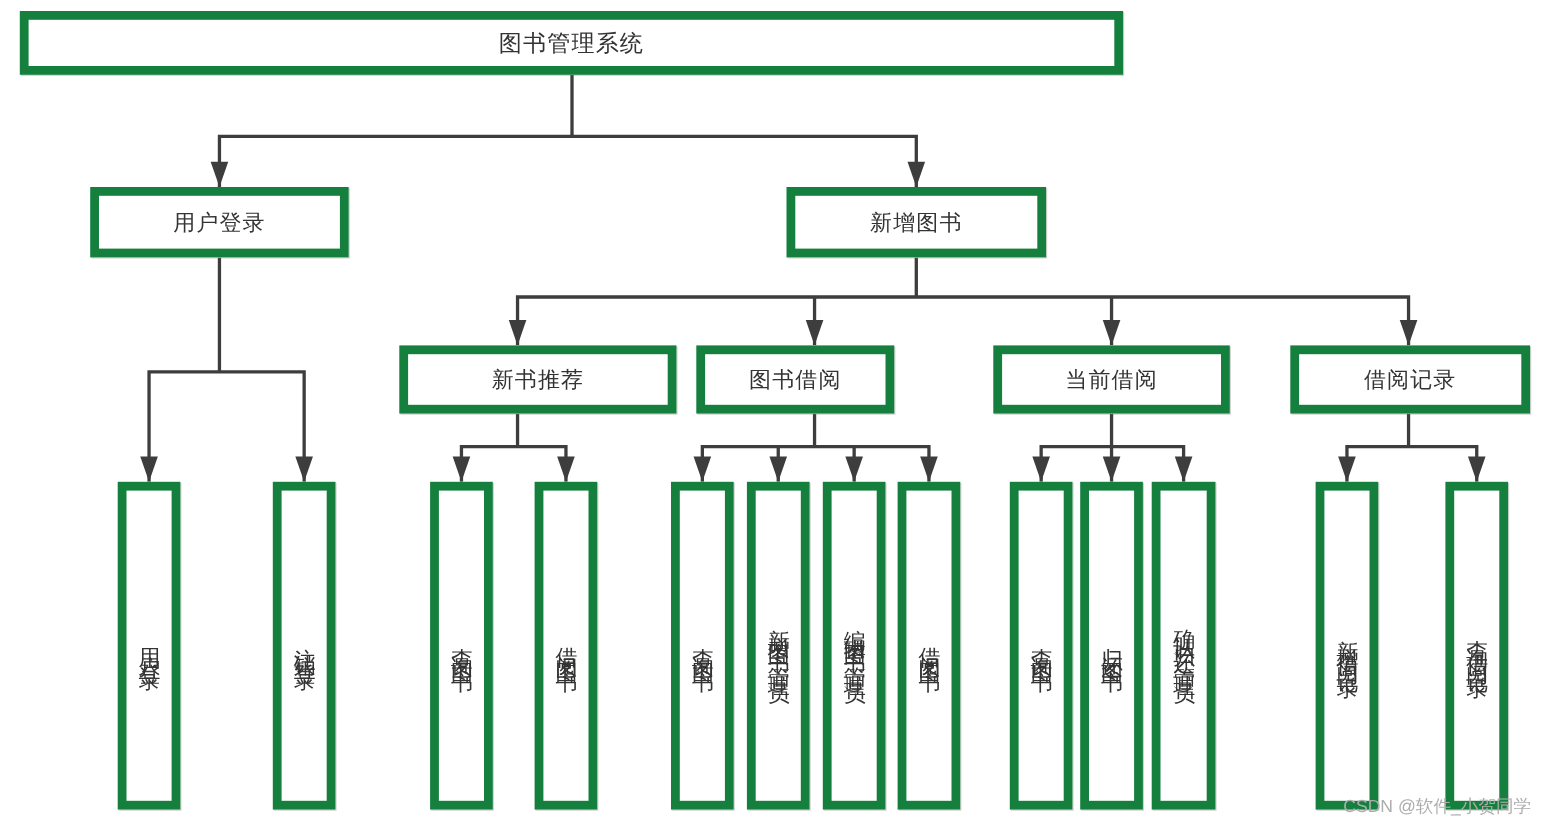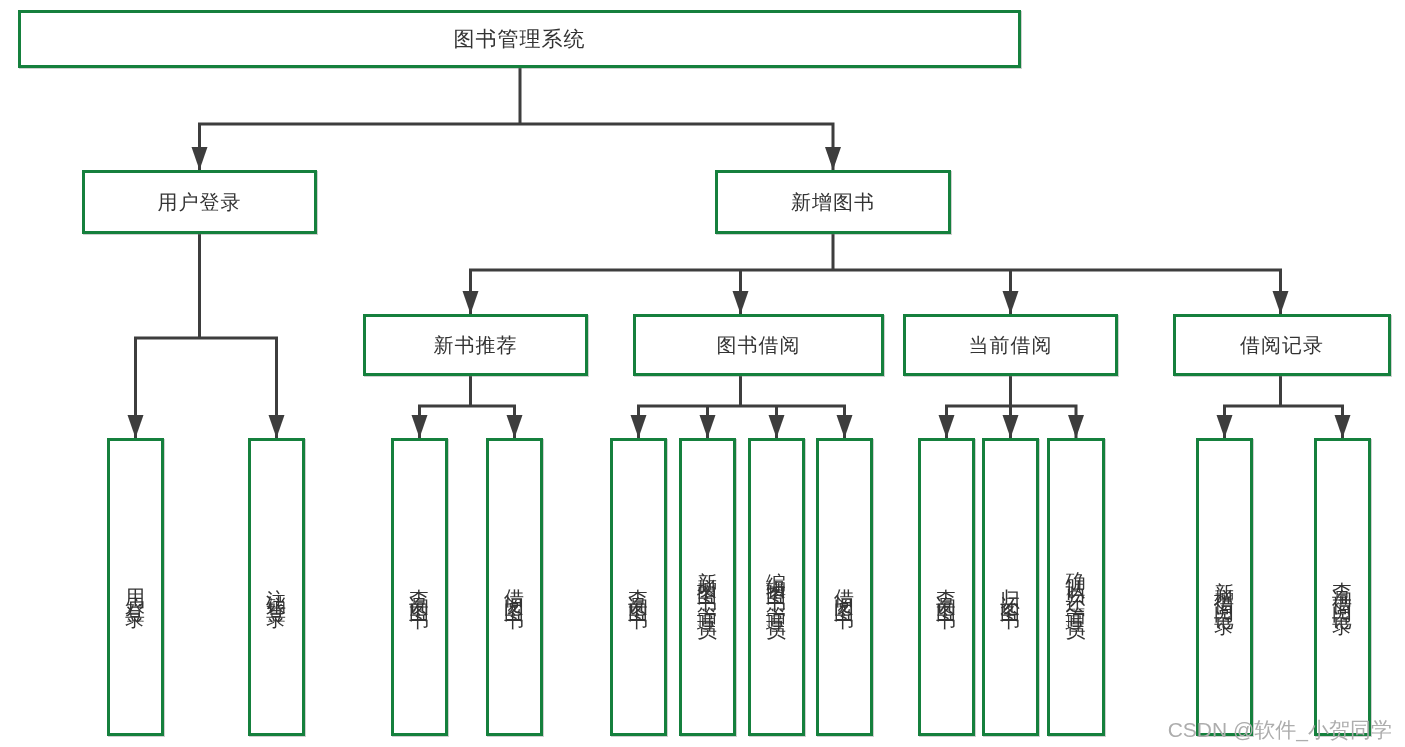--- a/index.html
+++ b/index.html
@@ -12,21 +12,21 @@
     overflow: hidden;
   }
   .connectors {
     position: absolute;
     left: 0; top: 0;
     width: 1405px; height: 747px;
   }
   .box {
     position: absolute;
     box-sizing: border-box;
-    border: 3px solid #15803d;
+    border: 8px solid #15803d;
     background: #ffffff;
     display: flex;
     align-items: center;
     justify-content: center;
     color: #333333;
     box-shadow: 1px 1px 0 rgba(120,120,120,0.35);
   }
   .box.h span {
     font-size: 20px;
     letter-spacing: 1px;
@@ -37,21 +37,21 @@
     writing-mode: vertical-rl;
     text-orientation: mixed;
     font-size: 20px;
     letter-spacing: 7px;
     line-height: 1;
   }
   .watermark {
     position: absolute;
     right: 13px;
     bottom: 3px;
-    font-size: 21px;
+    font-size: 16px;
     color: #adadad;
     white-space: nowrap;
   }
 </style>
 </head>
 <body>
 
 <div class="canvas">
 
   <svg class="connectors" viewBox="0 0 1405 747" xmlns="http://www.w3.org/2000/svg">
@@ -91,24 +91,24 @@
     <span>图书管理系统</span>
   </div>
 
   <div class="box h" style="left:82px; top:170px; width:235px; height:64px;">
     <span>用户登录</span>
   </div>
   <div class="box h" style="left:715px; top:170px; width:236px; height:64px;">
     <span>新增图书</span>
   </div>
 
-  <div class="box h" style="left:363px; top:314px; width:225px; height:62px;">
+  <div class="box h" style="left:363px; top:314px; width:252px; height:62px;">
     <span>新书推荐</span>
   </div>
-  <div class="box h" style="left:633px; top:314px; width:251px; height:62px;">
+  <div class="box h" style="left:633px; top:314px; width:180px; height:62px;">
     <span>图书借阅</span>
   </div>
   <div class="box h" style="left:903px; top:314px; width:215px; height:62px;">
     <span>当前借阅</span>
   </div>
   <div class="box h" style="left:1173px; top:314px; width:218px; height:62px;">
     <span>借阅记录</span>
   </div>
 
   <div class="box leaf" style="left:107px; top:438px; width:57px; height:298px;">

